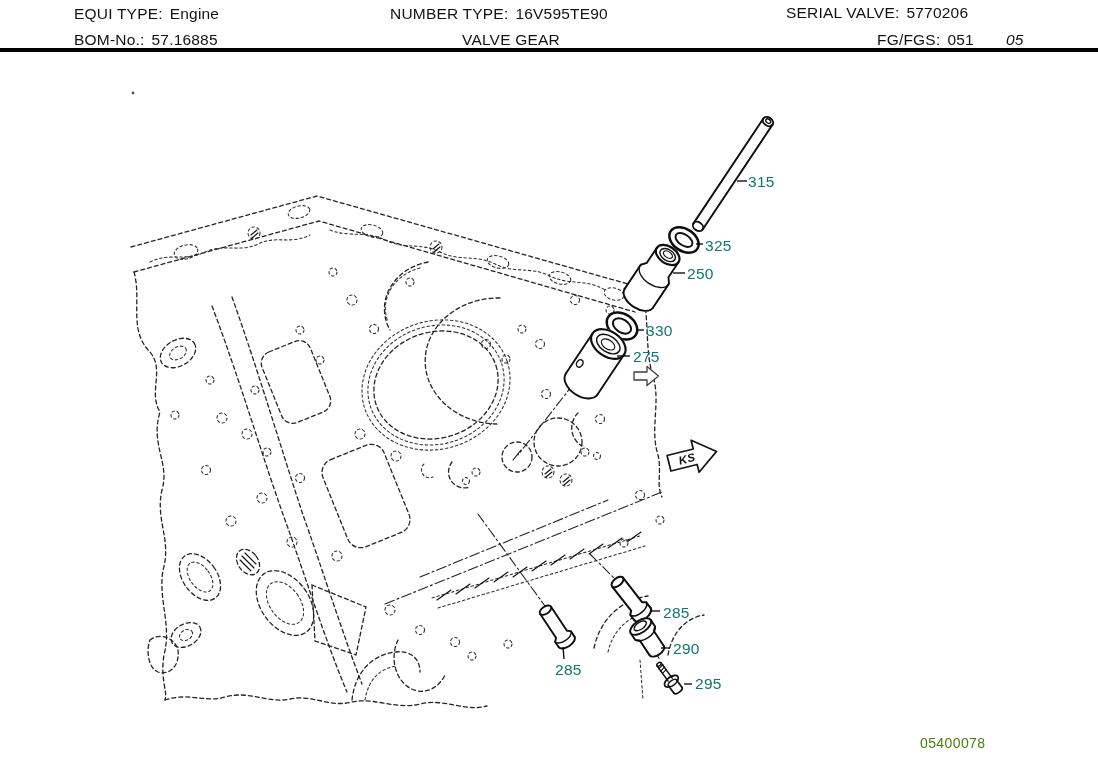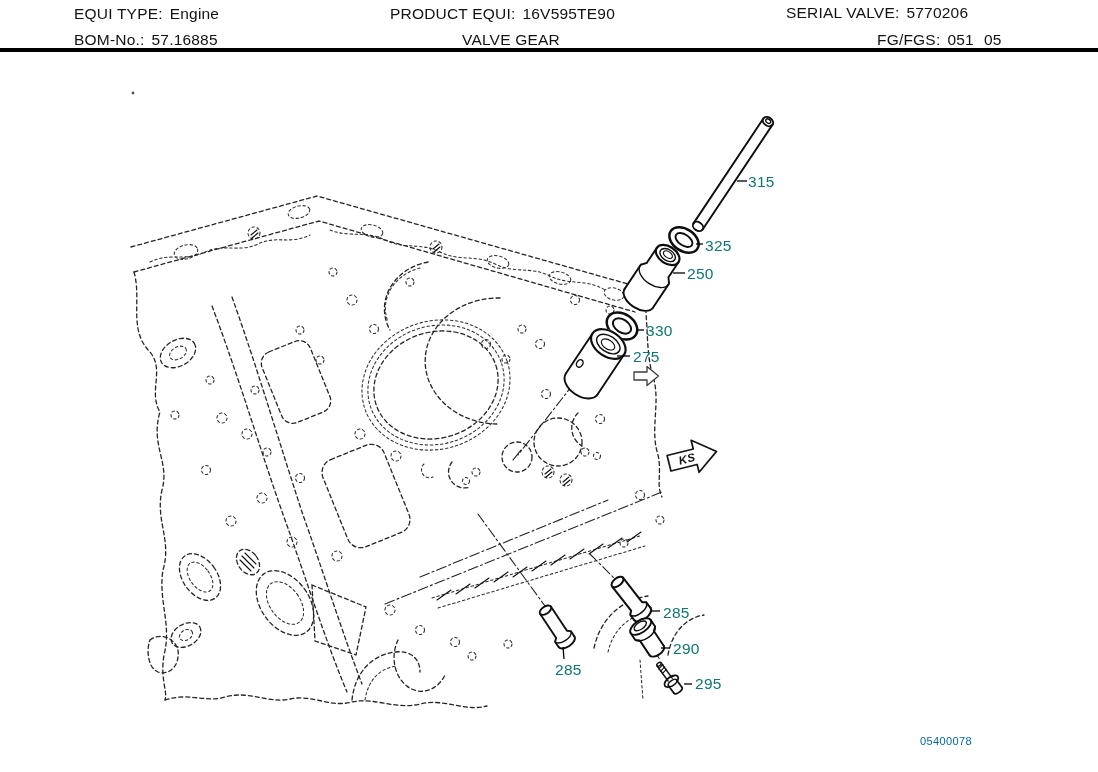--- a/index.html
+++ b/index.html
@@ -2,27 +2,27 @@
 <html><head>
 <meta charset="utf-8">
 <style>
   html,body{margin:0;padding:0;background:#ffffff;}
   .page{
     position:relative;width:1098px;height:772px;background:#fff;overflow:hidden;
     font-family:"Liberation Sans","DejaVu Sans",sans-serif;color:#111;
   }
   .hcell{position:absolute;font-size:15.5px;letter-spacing:.2px;white-space:nowrap;color:#121212;}
   .hcell .val{margin-left:7px;}
-  .hcell .val2{margin-left:10px;}
+  .hcell .val2{margin-left:32px;font-style:italic;}
   .rule{position:absolute;left:0;top:48px;width:1098px;height:3.5px;background:#000;}
   .canvas{position:absolute;left:0;top:52px;width:1098px;height:720px;}
   .callout{
     position:absolute;font-size:15.5px;color:#0f766e;letter-spacing:.3px;white-space:nowrap;
   }
-  .drawing-number{position:absolute;left:920px;top:735px;font-size:11px;color:#0369a1;letter-spacing:.4px;}
+  .drawing-number{position:absolute;left:920px;top:735px;font-size:14px;color:#4d7c0f;letter-spacing:.4px;}
   
   .d{fill:none;stroke:#242424;stroke-width:1.3;stroke-dasharray:4 3;stroke-linecap:round;}
   .d2{fill:none;stroke:#2e2e2e;stroke-width:1.05;stroke-dasharray:2.5 2.6;stroke-linecap:round;}
   .dd{fill:none;stroke:#242424;stroke-width:1.1;stroke-dasharray:10 3 2 3;stroke-linecap:round;}
   .s{fill:none;stroke:#0e0e0e;stroke-width:1.9;stroke-linecap:round;stroke-linejoin:round;}
   .sth{fill:none;stroke:#0e0e0e;stroke-width:1.4;stroke-linecap:round;}
   .sthin{fill:none;stroke:#0e0e0e;stroke-width:1.1;stroke-linecap:round;}
   .oring{fill:#fff;stroke:#0e0e0e;stroke-width:2.5;}
   .wfill{fill:#fff;stroke:none;}
   .lead{stroke:#000;stroke-width:1.3;fill:none;}
@@ -33,21 +33,21 @@
 </head>
 <body>
 
 <div class="page">
 
   <header>
     <div class="hcell" style="left:74px;top:5px">
       <span>EQUI TYPE:</span><span class="val">Engine</span>
     </div>
     <div class="hcell" style="left:390px;top:5px">
-      <span>PRODUCT EQUI:</span><span class="val">16V595TE90</span>
+      <span>NUMBER TYPE:</span><span class="val">16V595TE90</span>
     </div>
     <div class="hcell" style="left:786px;top:4px">
       <span>SERIAL VALVE:</span><span class="val">5770206</span>
     </div>
     <div class="hcell" style="left:74px;top:31px">
       <span>BOM-No.:</span><span class="val">57.16885</span>
     </div>
     <div class="hcell" style="left:462px;top:31px">VALVE GEAR</div>
     <div class="hcell" style="left:877px;top:31px">
       <span>FG/FGS:</span><span class="val">051</span><span class="val2">05</span>

